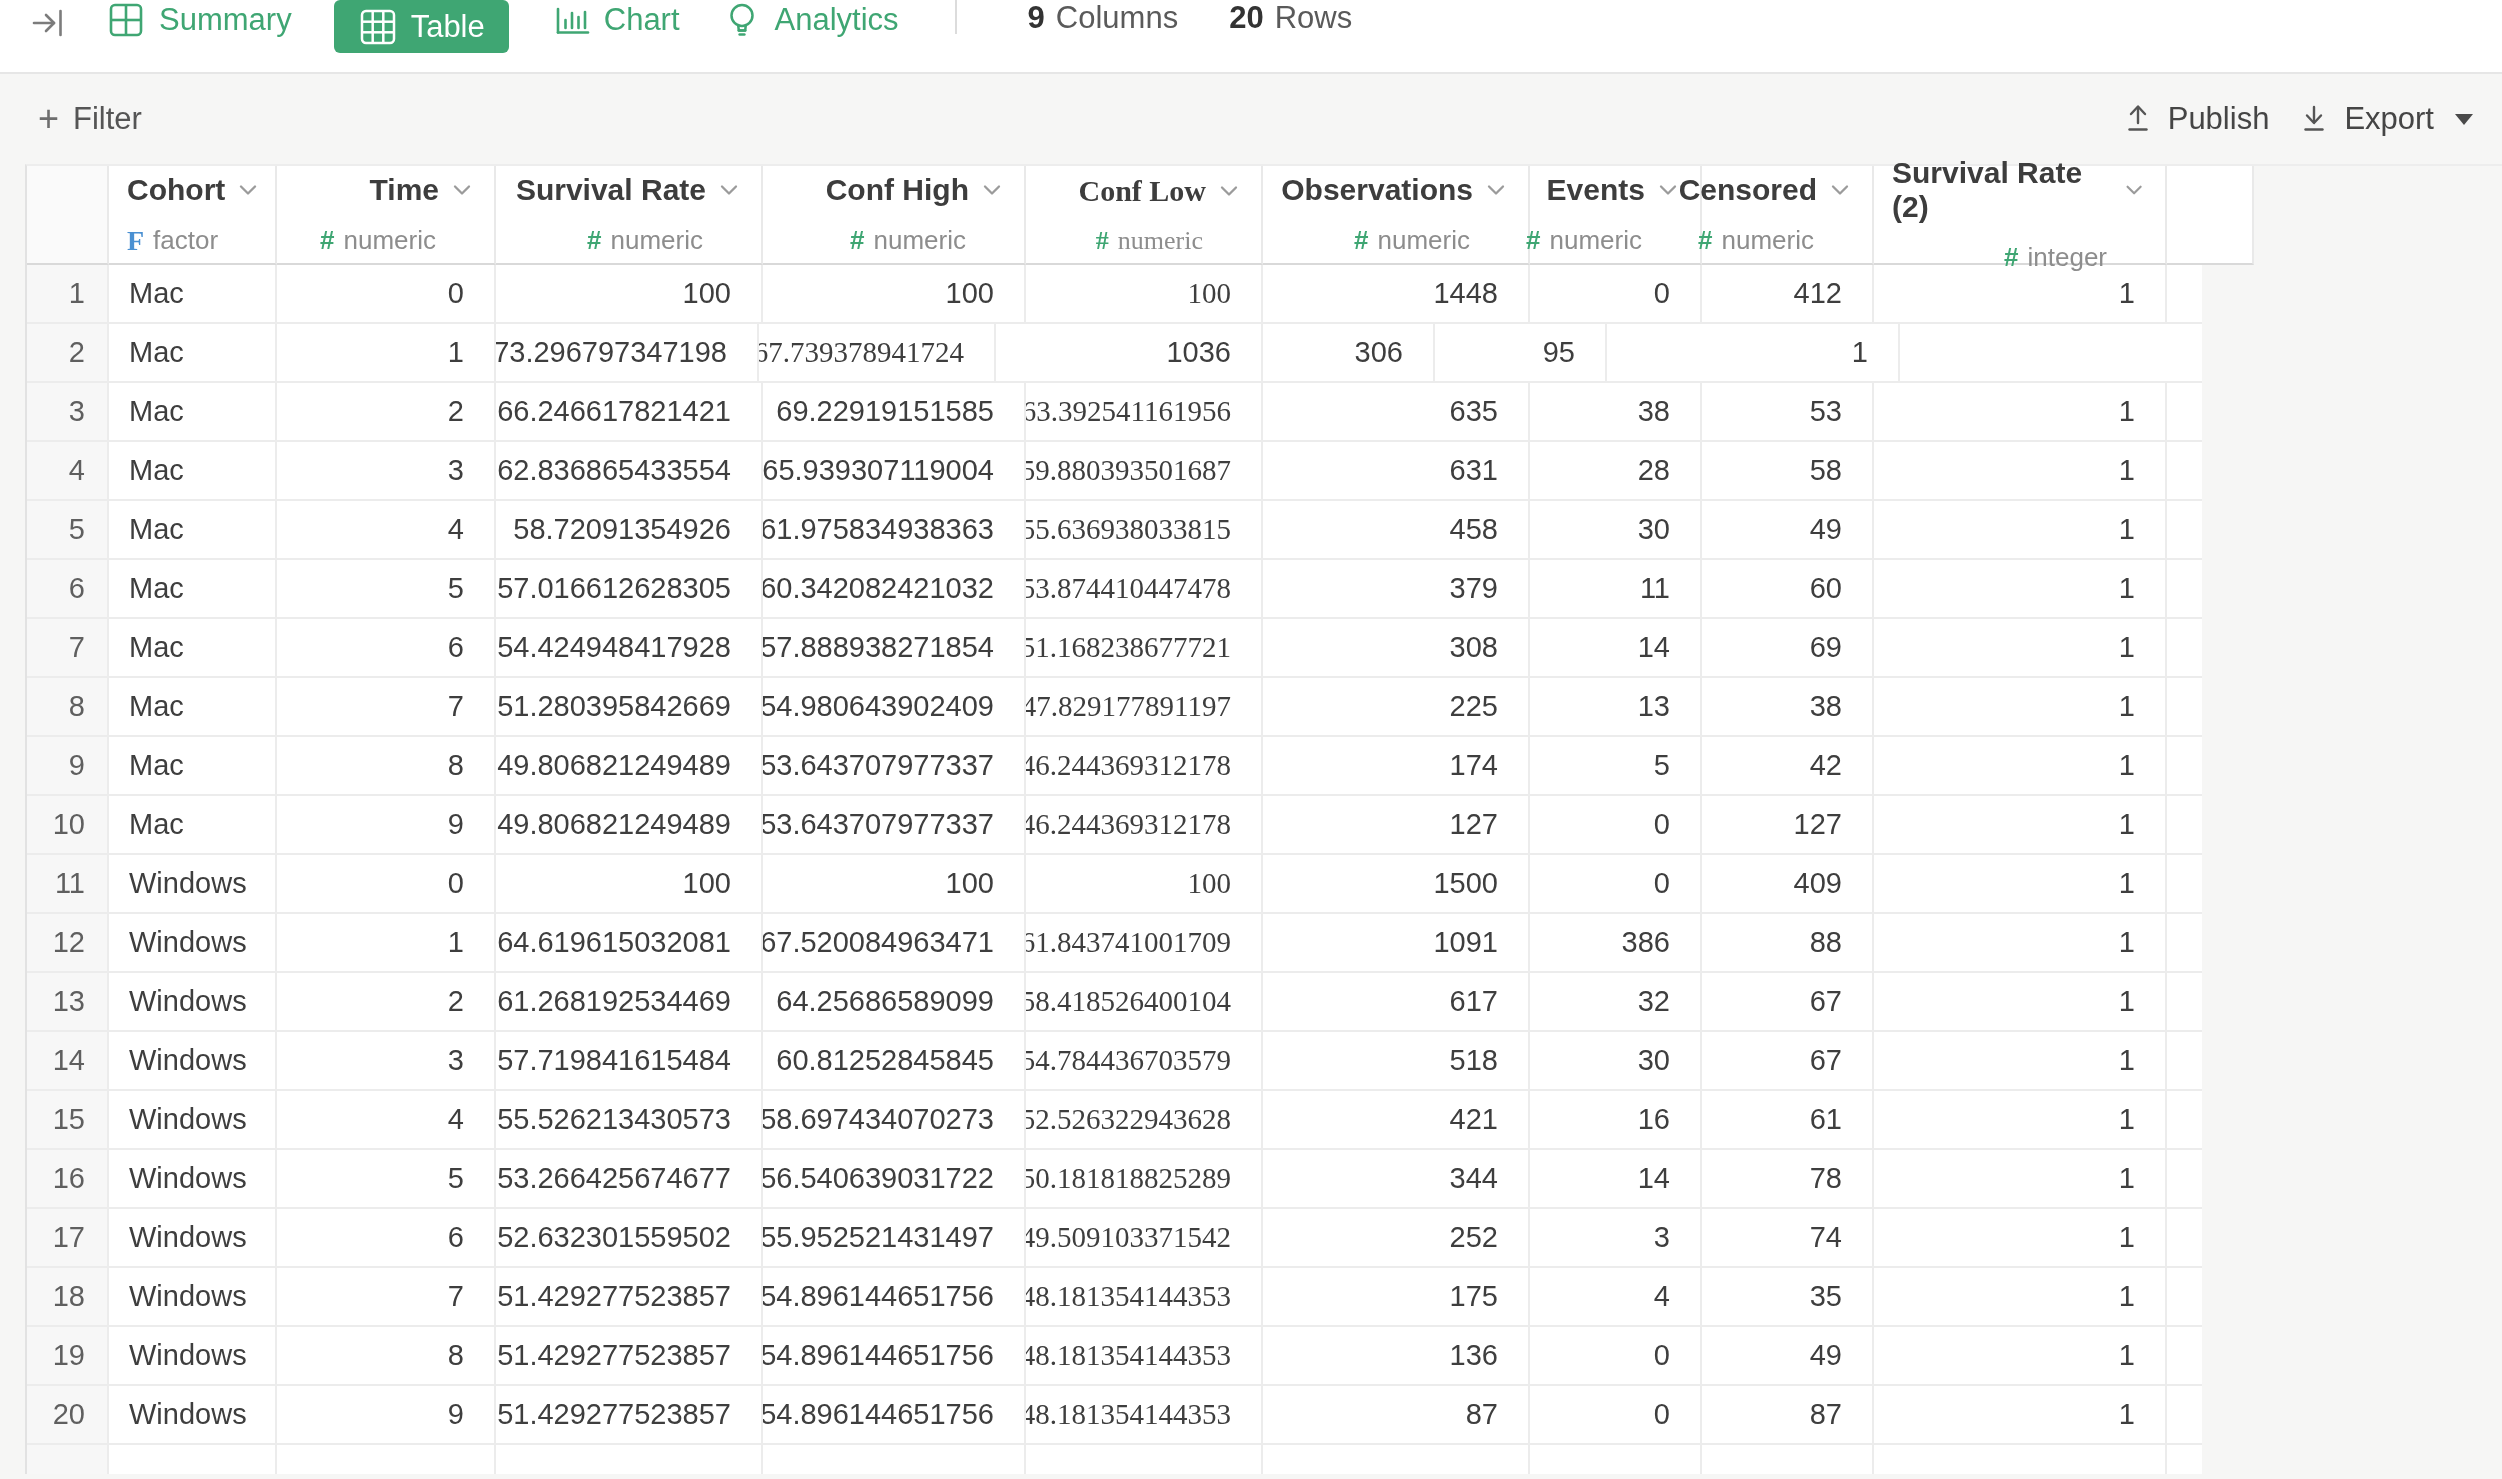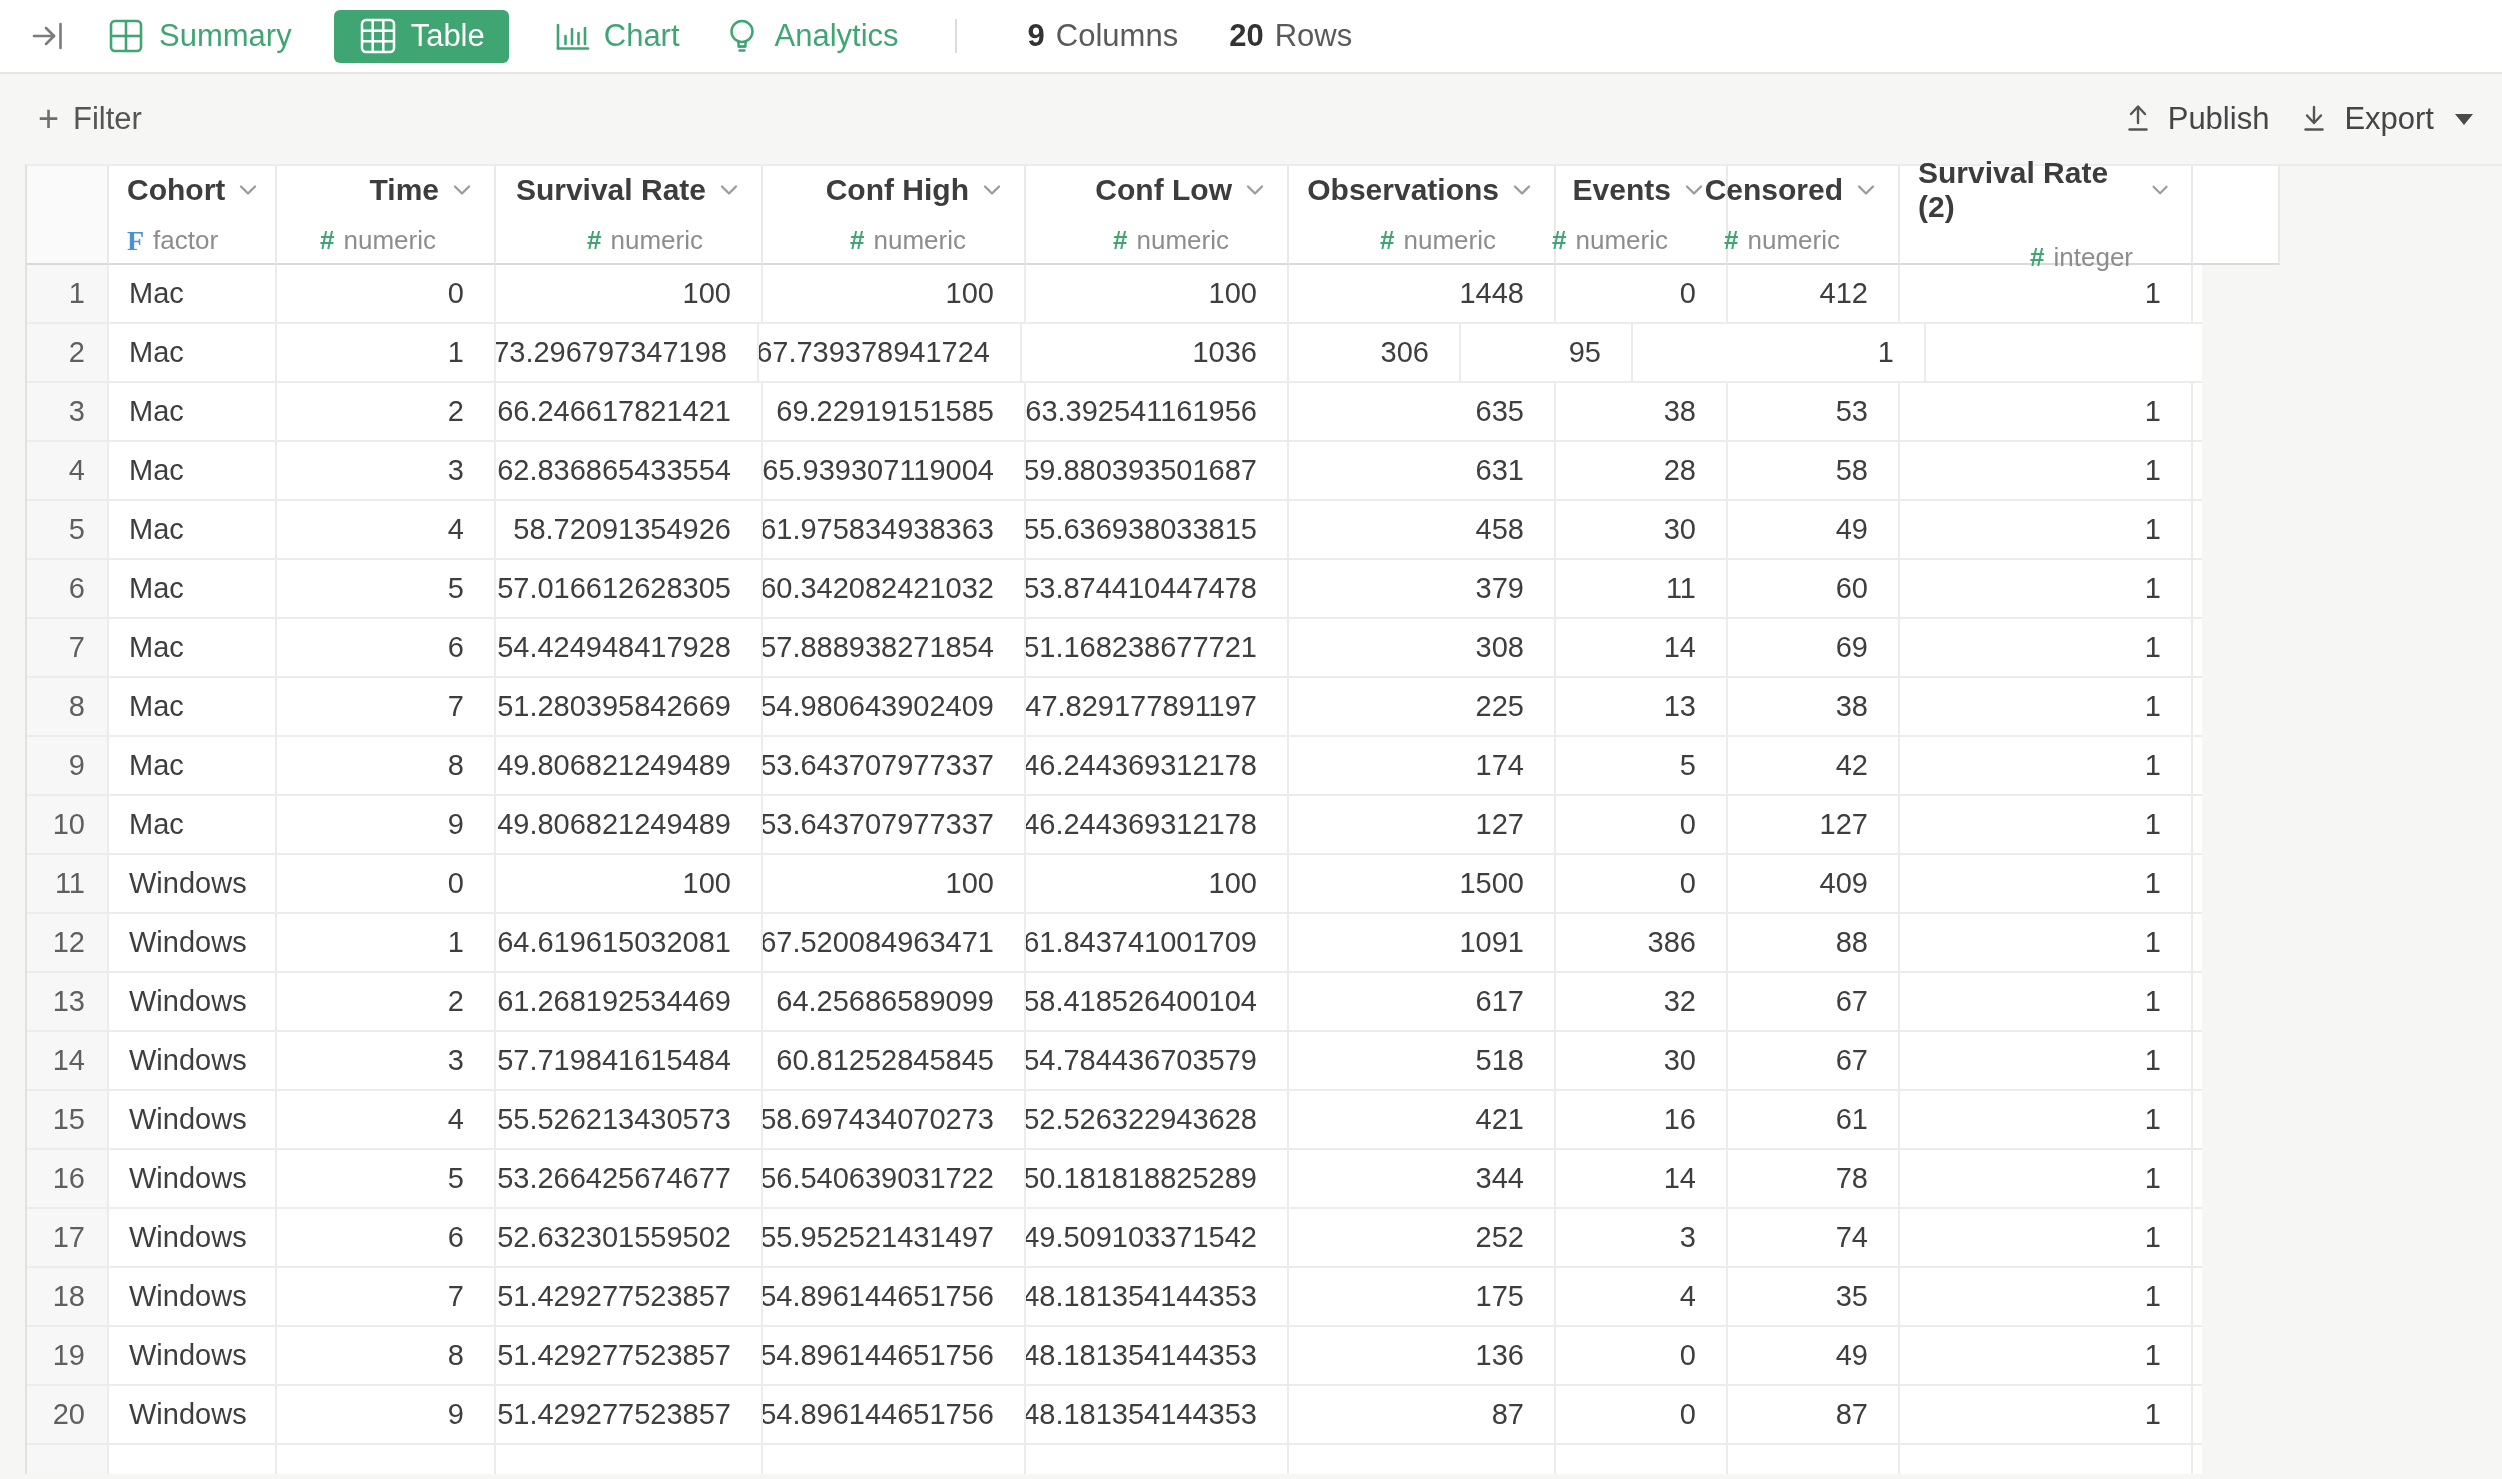--- a/index.html
+++ b/index.html
@@ -1,20 +1,20 @@
 <!DOCTYPE html>
 <html><head>
 <meta charset="utf-8">
 <style>
   * { margin:0; padding:0; box-sizing:border-box; }
   html,body { width:2503px; height:1479px; overflow:hidden; }
   body { font-family:"Liberation Sans","DejaVu Sans",sans-serif; background:#f6f6f5; color:#3e3e3e; }
 
   
-  .toolbar { height:74px; background:#fff; border-bottom:2px solid #e6e6e6; display:flex; align-items:center; padding-left:26px; }
+  .toolbar { height:74px; background:#fff; border-bottom:2px solid #e6e6e6; display:flex; align-items:flex-start; padding-left:26px; }
   .collapse-btn { width:46px; height:46px; display:flex; align-items:center; justify-content:center; margin-right:34px; cursor:pointer; }
   .tab { display:flex; align-items:center; gap:13px; margin-right:42px; color:#3fa673; font-size:31px; cursor:pointer; }
   .tab.pill { background:#3fa673; color:#fff; border-radius:6px; height:53px; padding:0 24px; }
   .tb-divider { width:2px; height:34px; background:#dcdcdc; margin:0 0 0 14px; }
   .counts { display:flex; align-items:center; gap:51px; margin-left:71px; font-size:31px; color:#5a5a5a; }
   .count-group { display:flex; gap:11px; }
   .count-num { font-weight:bold; color:#333; }
 
   
   .actionbar { height:90px; display:flex; align-items:center; justify-content:space-between; padding:0 30px 0 38px; }
@@ -41,21 +41,21 @@
 
   .tbody { border-left:2px solid #e2e2e2; background:#fff; width:2177px; }
   .tr { display:flex; height:59px; border-bottom:2px solid #ececec; }
   .tr.partial { height:29px; border-bottom:none; }
   .td { height:100%; border-right:2px solid #ececec; font-size:29px; color:#3e3e3e;
         display:flex; align-items:center; justify-content:flex-end; padding:0 30px 0 8px; white-space:nowrap; overflow:hidden; }
   .td.al { justify-content:flex-start; padding:0 8px 0 20px; }
   .td.c0 { background:#f7f7f7; color:#5f5f5f; padding-right:22px; }
 
   .c0{width:82px;} .c1{width:168px;} .c2{width:219px;} .c3{width:267px;} .c4{width:263px;}
-  .c5{width:263px;} .c6{width:267px;} .c7{width:172px;} .c8{width:172px;} .c9{width:293px;}
+  .c5{width:237px;font-family:Liberation Serif, serif;} .c6{width:267px;} .c7{width:172px;} .c8{width:172px;} .c9{width:293px;}
   .cx{width:87px;}
 
   .icon { display:block; }
 </style>
 </head>
 <body>
 
 <div class="toolbar">
   <div class="collapse-btn">
     <svg class="icon" width="44" height="44" viewBox="0 0 44 44" fill="none" stroke="#7c7c7c" stroke-width="2.6" stroke-linecap="round" stroke-linejoin="round">

